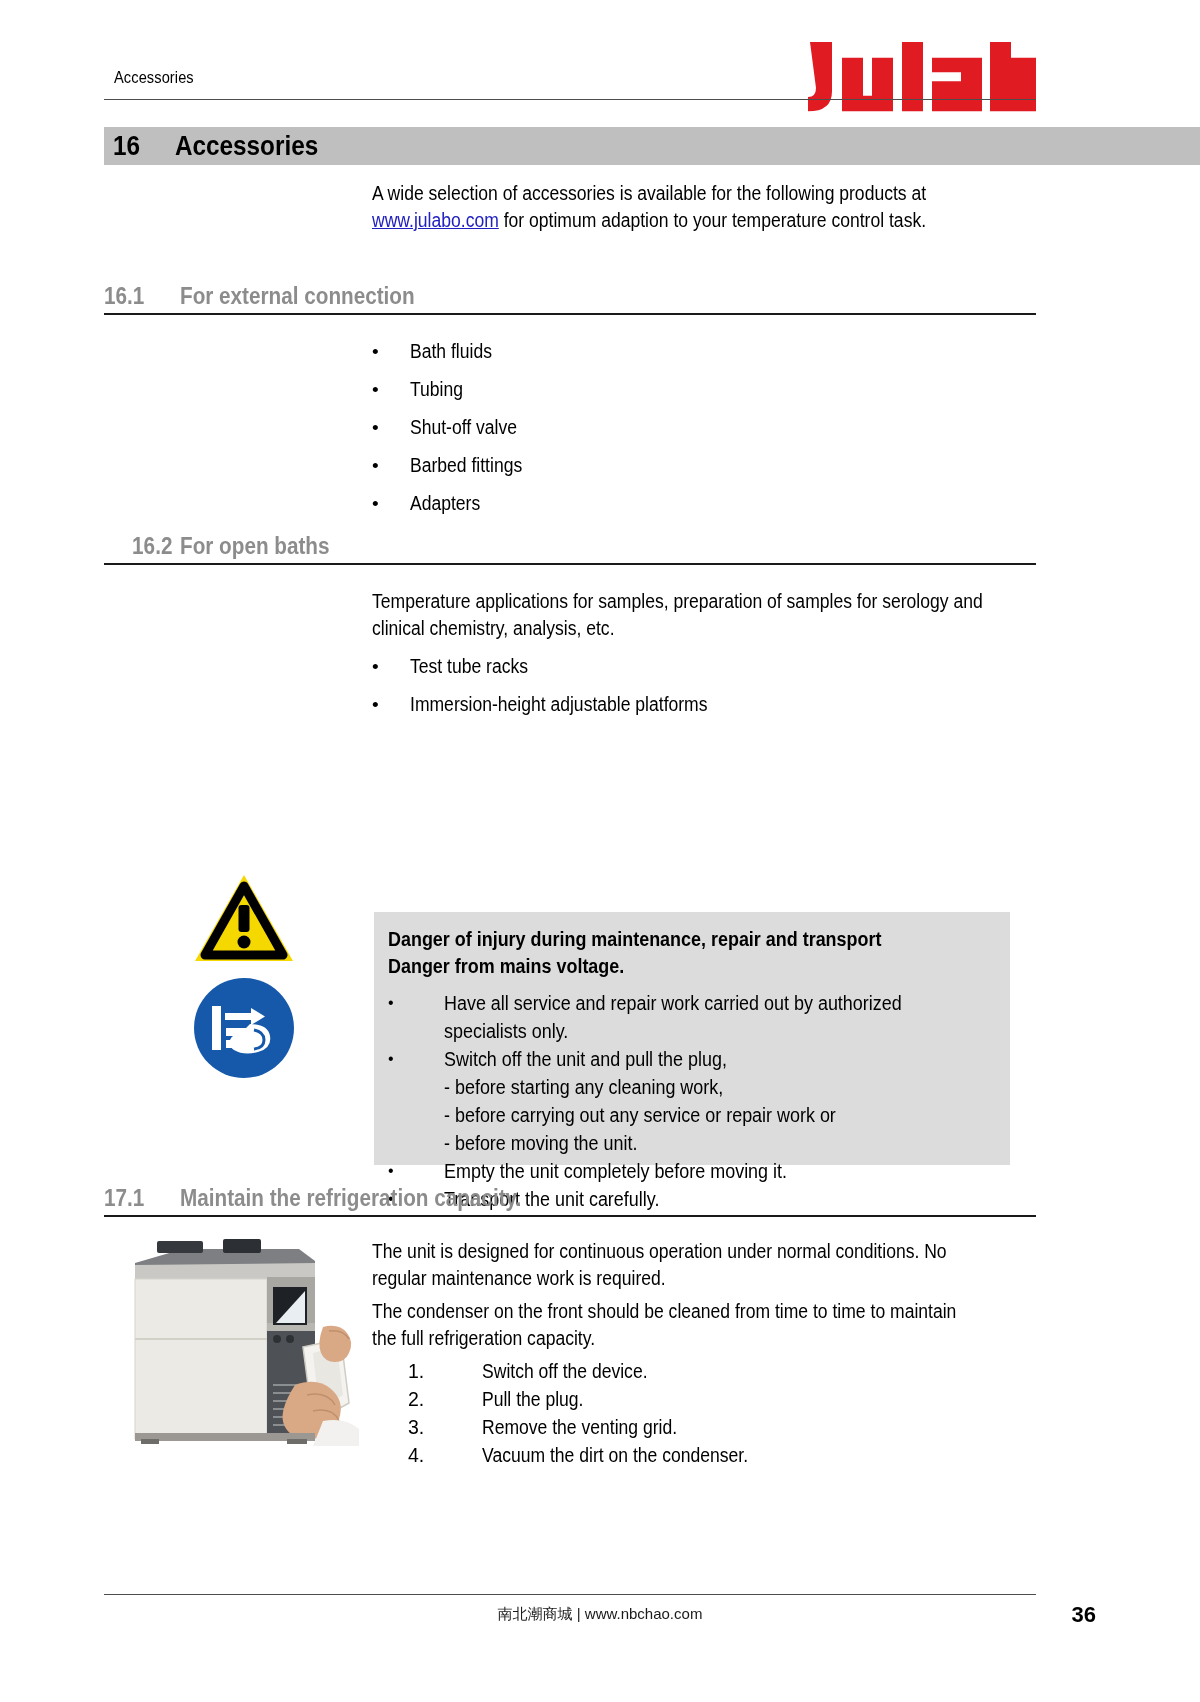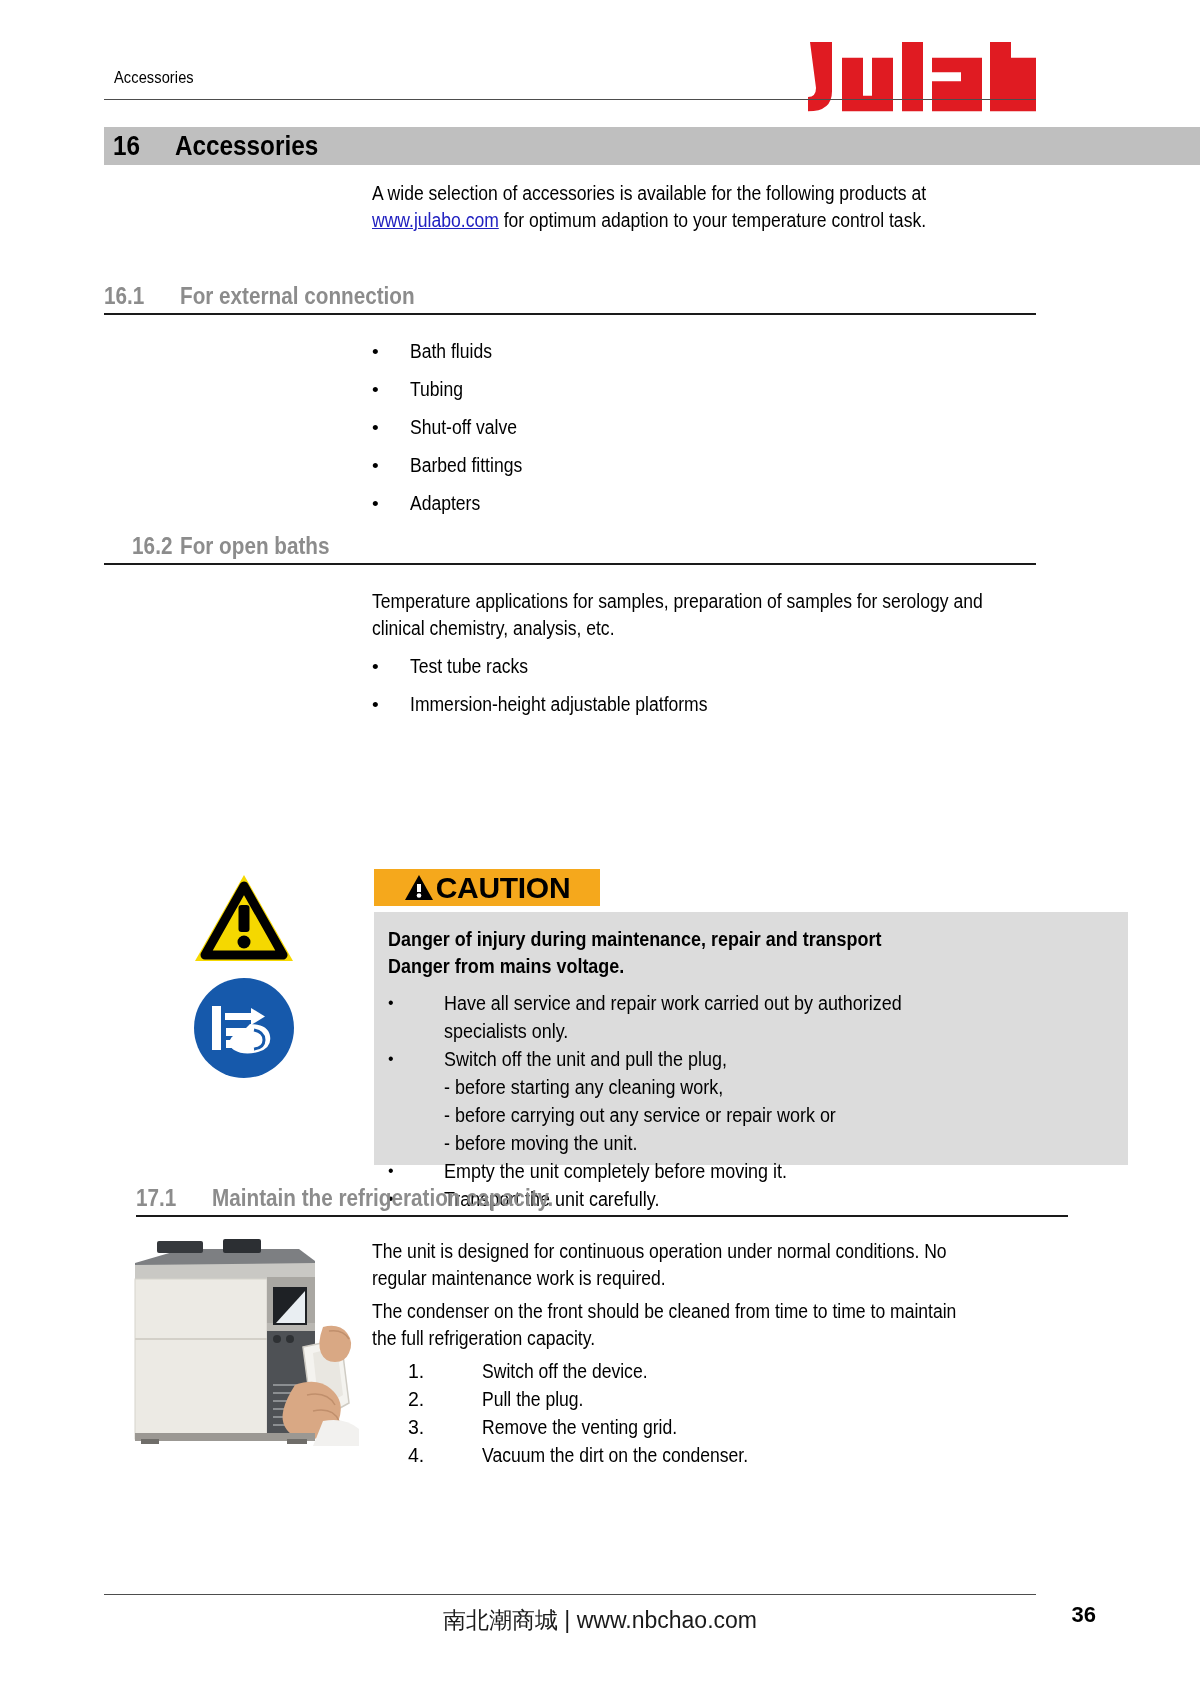--- a/index.html
+++ b/index.html
@@ -277,21 +277,21 @@
     width: 932px;
     height: 1px;
     background: #4d4d4d;
   }
   .footer-center {
     position: absolute;
     left: 0;
     top: 1605px;
     width: 1200px;
     text-align: center;
-    font-size: 23px;
+    font-size: 15px;
     color: #1a1a1a;
   }
   .footer-page {
     position: absolute;
     right: 104px;
     top: 1602px;
     font-size: 22px;
     font-weight: bold;
     color: #000;
   }
@@ -404,30 +404,22 @@
       <rect x="33" y="37" width="28" height="7" fill="#ffffff"></rect>
       <polygon points="59,32 73,40.5 59,49" fill="#ffffff"></polygon>
 
       <rect x="34" y="52" width="24" height="8" fill="#ffffff"></rect>
       <rect x="34" y="64" width="24" height="8" fill="#ffffff"></rect>
       <path d="M58 48 q18 0 20 12 q2 12 -12 16 q-14 4 -24 -2 q-6 -4 -4 -10 q2 -6 10 -6 z" fill="#ffffff"></path>
       <path d="M62 54 q10 2 10 10 q0 8 -10 9" fill="none" stroke="#1659ab" stroke-width="3"></path>
     </svg>
   </div>
 
-  <div class="caution-banner" style="left:374px; top:869px; width:226px; height:37px;">
-    <svg class="caution-tri" width="30" height="27" viewBox="0 0 30 27">
-      <polygon points="15,1 29,26 1,26" fill="#000000"></polygon>
-      <rect x="13" y="10" width="4" height="8" fill="#ffffff"></rect>
-      <circle cx="15" cy="21.5" r="2.3" fill="#ffffff"></circle>
-    </svg>
-    <span class="caution-word">CAUTION</span>
-  </div>
-
-  <div class="caution-body" style="left:374px; top:912px; width:754px; height:253px;">
+
+  <div class="caution-body" style="left:374px; top:912px; width:636px; height:253px;">
     <div class="caution-head">Danger of injury during maintenance, repair and transport</div>
     <div class="caution-head">Danger from mains voltage.</div>
 
     <div class="caution-list">
       <div class="c-row">
         <span class="c-dot">•</span>
         <span class="c-txt" style="width:560px; display:block;">Have all service and repair work carried out by authorized specialists only.</span>
       </div>
       <div class="c-row">
         <span class="c-dot">•</span>
@@ -442,21 +434,21 @@
         <span class="c-dot">•</span>
         <span class="c-txt">Empty the unit completely before moving it.</span>
       </div>
       <div class="c-row">
         <span class="c-dot">•</span>
         <span class="c-txt">Transport the unit carefully.</span>
       </div>
     </div>
   </div>
 
-  <div class="subsec" style="top:1185px;margin-left:32px;">
+  <div class="subsec" style="top:1185px;">
     <div class="subsec-inner">
       <span class="subsec-num">17.1</span>
       <span class="subsec-title">Maintain the refrigeration capacity.</span>
     </div>
     <div class="subsec-rule"></div>
   </div>
 
   <div class="photo">
     <svg width="232" height="211" viewBox="0 0 232 211">
       <rect x="0" y="0" width="232" height="211" fill="#ffffff"></rect>

